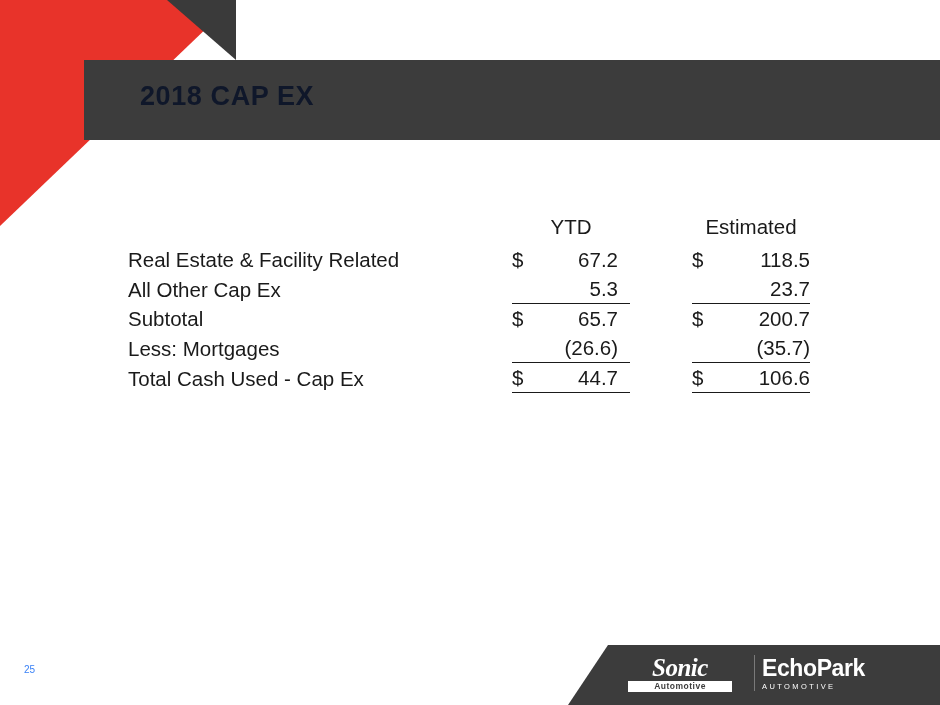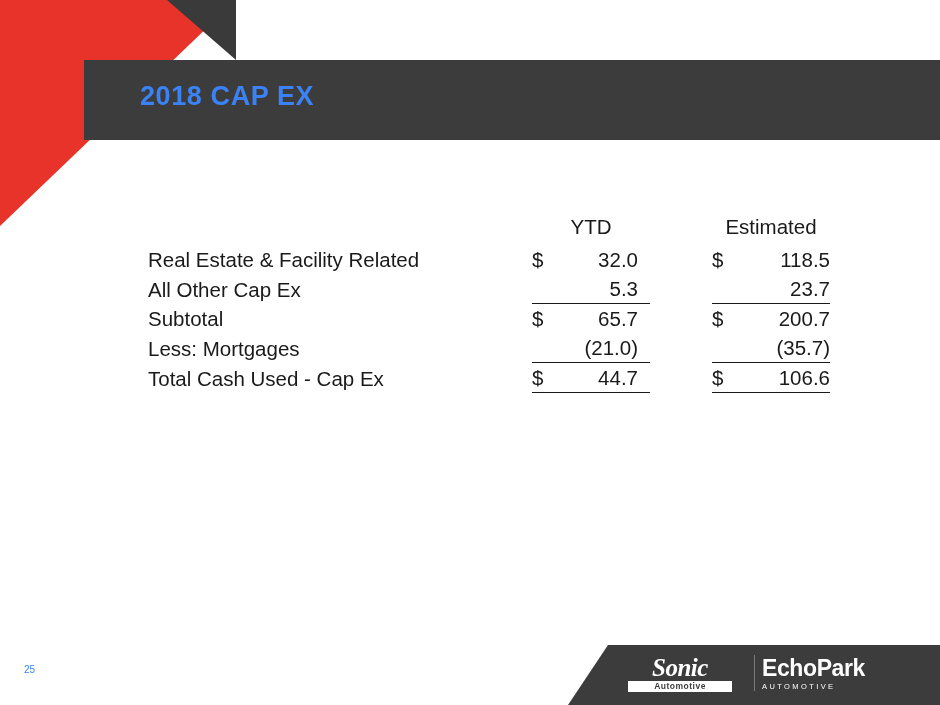--- a/index.html
+++ b/index.html
@@ -52,29 +52,29 @@
     height: 80px;
     background: #3c3c3c;
     z-index: 3;
   }
   .title-text {
     position: absolute;
     left: 140px;
     top: 81px;
     font-size: 27px;
     font-weight: bold;
-    color: #3b82f6;
+    color: #0f172a;
     letter-spacing: 0.6px;
     z-index: 4;
   }
 
   
   .table-wrap {
     position: absolute;
-    left: 148px;
+    left: 128px;
     top: 212px;
     z-index: 5;
   }
   table.capex {
     border-collapse: collapse;
     font-size: 20.5px;
     color: #1a1a1a;
   }
   table.capex td, table.capex th {
     padding: 0;
@@ -236,42 +236,42 @@
       </tr>
       <tr class="spacer-row">
         <td></td>
         <td></td>
         <td></td>
         <td></td>
       </tr>
 
       <tr>
         <td class="col-label">Real Estate &amp; Facility Related</td>
-        <td class="col-num"><span class="cur">$</span><span class="val">32.0</span></td>
+        <td class="col-num"><span class="cur">$</span><span class="val">67.2</span></td>
         <td class="col-gap"></td>
         <td class="col-num"><span class="cur">$</span><span class="val-wide">118.5</span></td>
       </tr>
 
       <tr>
         <td class="col-label">All Other Cap Ex</td>
         <td class="col-num num-u-hidden"><span class="cur"></span><span class="val">5.3</span></td>
         <td class="col-gap"></td>
         <td class="col-num"><span class="cur"></span><span class="val-wide">23.7</span></td>
       </tr>
 
       <tr class="row-sub">
         <td class="col-label">Subtotal</td>
         <td class="col-num num-u"><span class="cur">$</span><span class="val">65.7</span></td>
         <td class="col-gap"></td>
         <td class="col-num num-u"><span class="cur">$</span><span class="val-wide">200.7</span></td>
       </tr>
 
       <tr>
         <td class="col-label">Less: Mortgages</td>
-        <td class="col-num"><span class="cur"></span><span class="val">(21.0)</span></td>
+        <td class="col-num"><span class="cur"></span><span class="val">(26.6)</span></td>
         <td class="col-gap"></td>
         <td class="col-num"><span class="cur"></span><span class="val-wide">(35.7)</span></td>
       </tr>
 
       <tr class="dbl">
         <td class="col-label">Total Cash Used - Cap Ex</td>
         <td class="col-num num-d"><span class="cur">$</span><span class="val">44.7</span></td>
         <td class="col-gap"></td>
         <td class="col-num num-d"><span class="cur">$</span><span class="val-wide">106.6</span></td>
       </tr>

